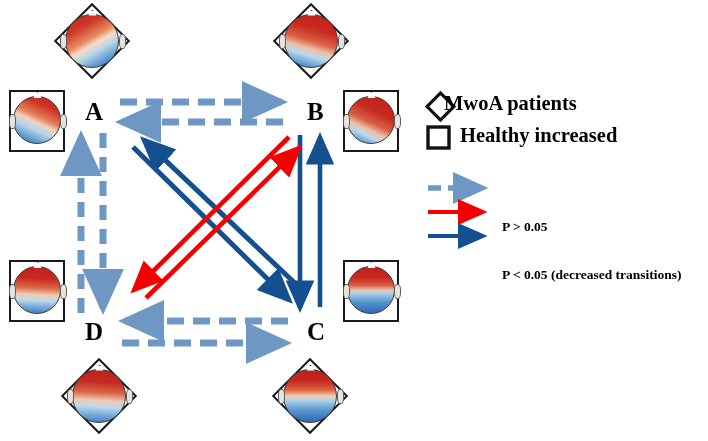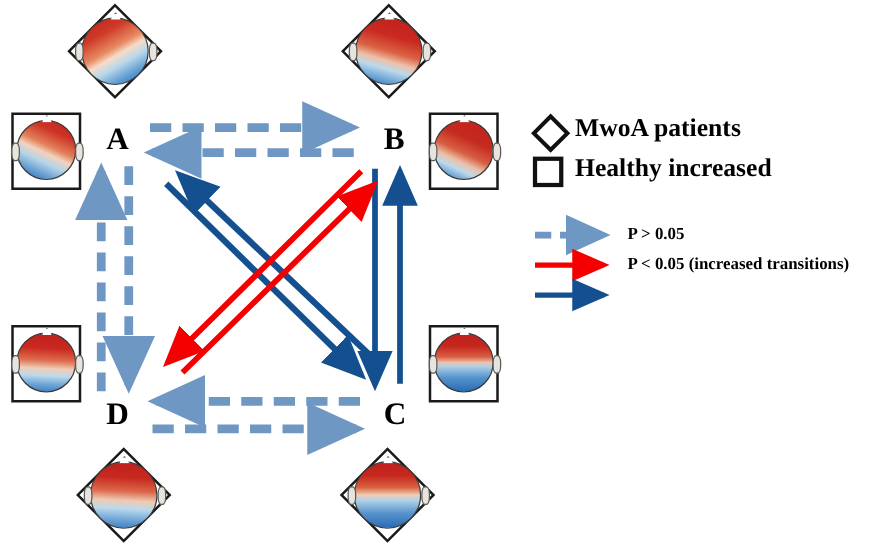--- a/index.html
+++ b/index.html
@@ -24,21 +24,21 @@
 
   
   .node-letter{position:absolute;font-weight:bold;font-size:25px;color:#000;
                font-family:"Liberation Serif", serif;line-height:1;}
 
   
   .legend{position:absolute;}
   .legend-text{position:absolute;font-weight:bold;color:#000;
                font-family:"Liberation Serif", serif;white-space:nowrap;}
   .lg-big{font-size:20.5px;}
-  .lg-small{font-size:13.5px;}
+  .lg-small{font-size:13.5px;margin-top:40px;}
   svg{display:block;overflow:visible;}
 </style>
 </head>
 <body>
 
 <div class="fig">
 
   <svg width="708" height="441" style="position:absolute;left:0;top:0;">
     <defs>
       <marker id="mh-light" markerWidth="7" markerHeight="7" refX="5.6" refY="3.2" orient="auto">
@@ -159,21 +159,21 @@
     <div class="nose" style="left:34px;top:4.5px;"></div>
     <div class="ear" style="left:6px;top:29px;"></div>
     <div class="ear" style="left:65px;top:29px;"></div>
   </div>
 
   <div class="legend" style="left:422px;top:86px;width:286px;height:168px;">
 
     <svg width="40" height="34" style="position:absolute;left:2px;top:4px;">
       <rect x="7" y="7" width="19" height="19" fill="none" stroke="#111" stroke-width="3.2" transform="rotate(45 16.5 16.5)"></rect>
     </svg>
-    <div class="legend-text lg-big" style="left:38px;top:6px;">MwoA patients</div>
+    <div class="legend-text lg-big" style="left:22px;top:6px;">MwoA patients</div>
 
     <svg width="40" height="34" style="position:absolute;left:2px;top:36px;">
       <rect x="4" y="5" width="21" height="21" fill="none" stroke="#111" stroke-width="3.4"></rect>
     </svg>
     <div class="legend-text lg-big" style="left:38px;top:38px;">Healthy increased</div>
 
     <svg width="68" height="16" style="position:absolute;left:5px;top:94px;">
       <defs>
           <marker id="lg-lt" markerWidth="7" markerHeight="7" refX="5.6" refY="3.2" orient="auto">
             <path d="M0,0.2 L6.6,3.2 L0,6.2 z" fill="#6f97c4"></path>
@@ -184,25 +184,25 @@
     <div class="legend-text lg-small" style="left:80px;top:93px;">P &gt; 0.05</div>
 
     <svg width="68" height="16" style="position:absolute;left:5px;top:118px;">
       <defs>
           <marker id="lg-rd" markerWidth="7.4" markerHeight="7.4" refX="6" refY="3.4" orient="auto">
             <path d="M0,0.3 L7.1,3.4 L0,6.5 z" fill="#f40000"></path>
           </marker>
         </defs>
       <line x1="1" y1="8" x2="56" y2="8" stroke="#f40000" stroke-width="4.2" marker-end="url(#lg-rd)"></line>
     </svg>
-    <div class="legend-text lg-small" style="left:80px;top:117px;">P &lt; 0.05 (increased transitions)</div>
 
     <svg width="68" height="16" style="position:absolute;left:5px;top:142px;">
       <defs>
           <marker id="lg-dk" markerWidth="7.4" markerHeight="7.4" refX="6" refY="3.4" orient="auto">
             <path d="M0,0.3 L7.1,3.4 L0,6.5 z" fill="#14508f"></path>
           </marker>
         </defs>
       <line x1="1" y1="8" x2="56" y2="8" stroke="#14508f" stroke-width="4.2" marker-end="url(#lg-dk)"></line>
     </svg>
+    <div class="legend-text lg-small" style="left:80px;top:141px;">P &lt; 0.05 (decreased transitions)</div>
   </div>
 
 </div>
 
 </body></html>

